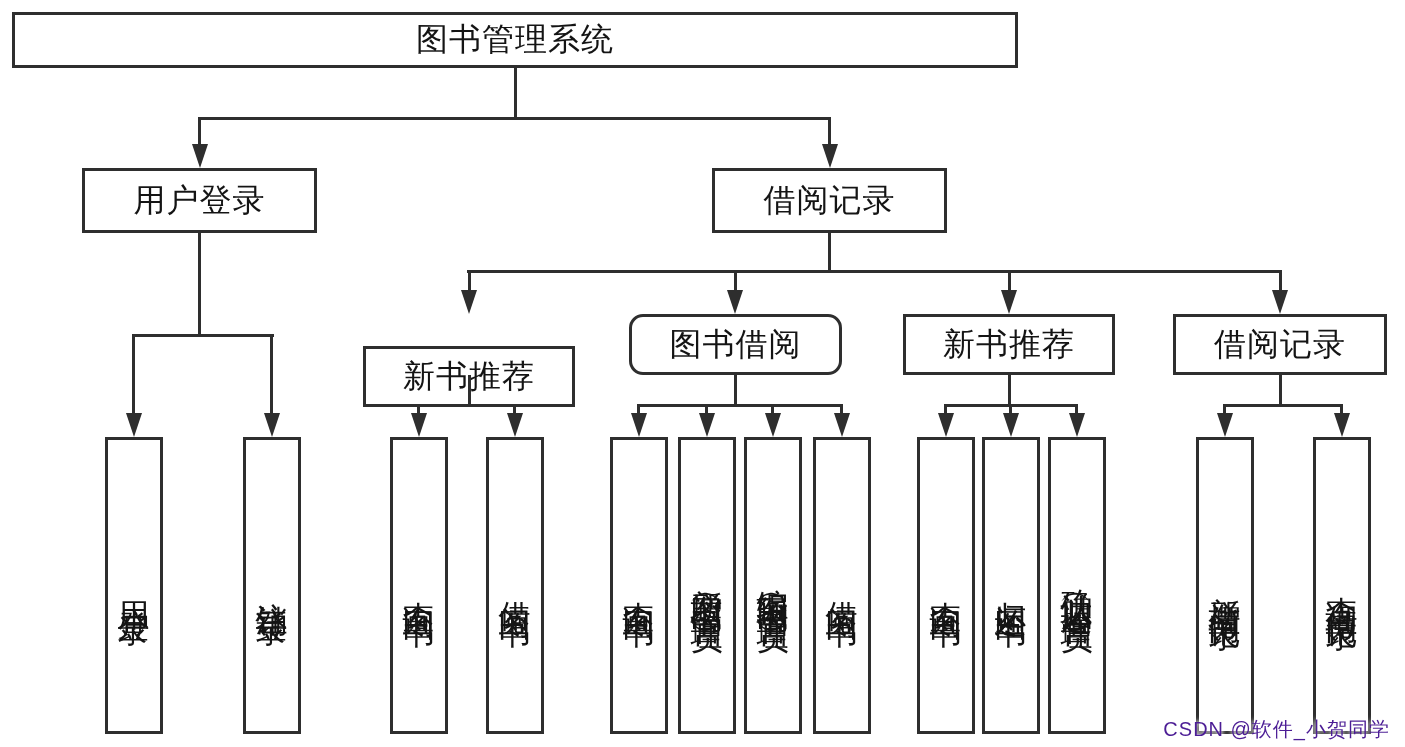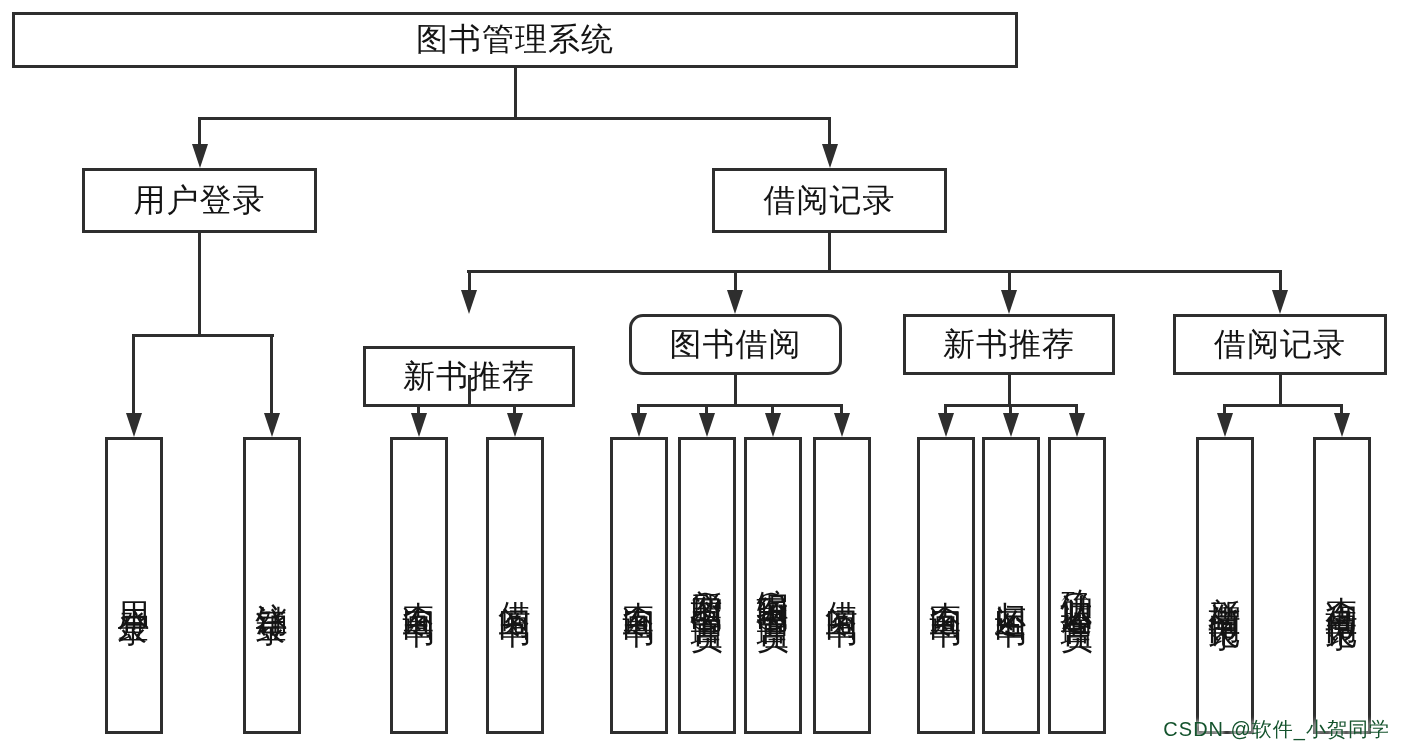--- a/index.html
+++ b/index.html
@@ -20,21 +20,21 @@
     letter-spacing:5px; line-height:1; white-space:nowrap;
   }
   .line { position:absolute; background:#2e2e2e; }
   .arrow {
     position:absolute; width:0; height:0;
     border-left:8px solid transparent; border-right:8px solid transparent;
     border-top:24px solid #2e2e2e;
   }
   .watermark {
     position:absolute; top:716px; right:15px;
-    color:#14532d; font-size:20px; letter-spacing:1px; z-index:5;
+    color:#4c1d95; font-size:20px; letter-spacing:1px; z-index:5;
     text-shadow:0 0 4px #ffffff, 0 0 6px #ffffff;
   }
 </style>
 </head>
 <body>
 
 <div class="canvas">
 
   <div class="node" style="left:12px; top:12px; width:1006px; height:56px;">
     <span>图书管理系统</span>

